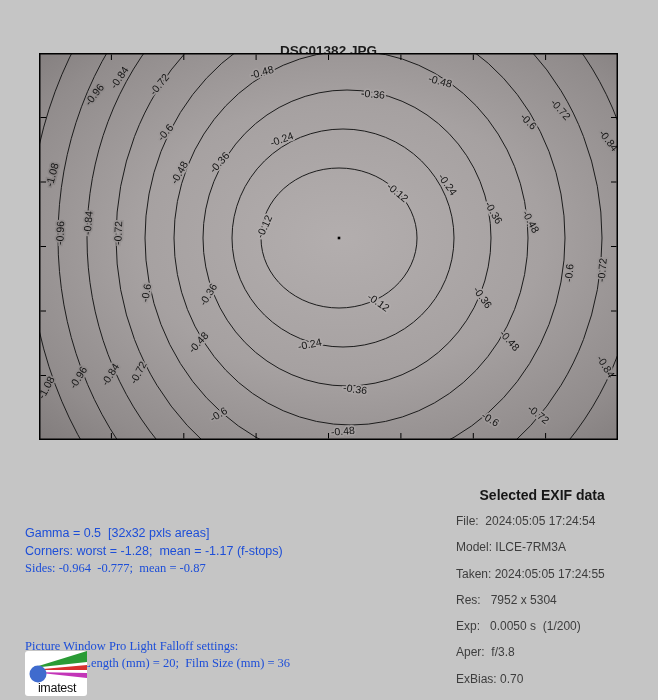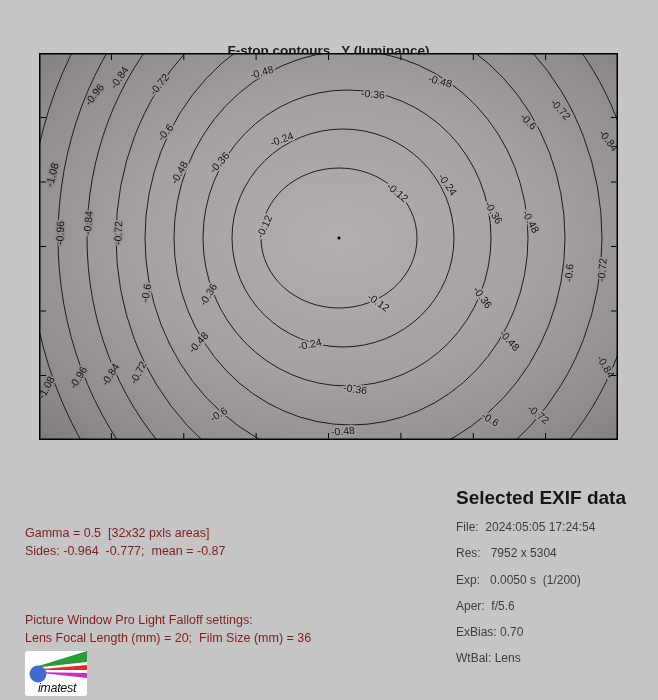--- a/index.html
+++ b/index.html
@@ -10,33 +10,32 @@
   }
   .fig-title{
     position:absolute;left:39px;top:6px;width:579px;
     text-align:center;font-weight:bold;font-size:13.5px;line-height:18px;
     color:#1b1b1b;white-space:pre;
   }
   .plot-wrap{position:absolute;left:39px;top:53px;width:579px;height:387px;}
   .plot-wrap svg{display:block;}
   .stats{
     position:absolute;left:25px;top:490px;
-    font-size:12.5px;line-height:17.5px;color:#7f1d1d;white-space:pre;
+    font-size:12.5px;line-height:17.5px;color:#1d4ed8;white-space:pre;
   }
-  .stats .group2{margin-top:17px;}
+  .stats .group2{margin-top:25px;font-family:Liberation Serif, serif;}
   .exif{position:absolute;left:456px;top:487px;color:#3d3d3d;}
-  .exif .exif-heading{font-size:19px;font-weight:bold;color:#161616;margin:0 0 9px 0;}
+  .exif .exif-heading{font-size:14px;font-weight:bold;color:#161616;margin:0 0 9px 0;text-align:right;}
   .exif .exif-row{font-size:12px;line-height:16.3px;white-space:pre;margin-top:10px;}
-  .logo{position:absolute;left:25px;top:651px;width:62px;height:45px;font-style:italic;}
+  .logo{position:absolute;left:25px;top:651px;width:62px;height:45px;}
 </style>
 </head>
 <body>
 
 <div class="fig-title">
-  <div>F-stop contours   Y (luminance)</div>
   <div>DSC01382.JPG</div>
 </div>
 
 <div class="plot-wrap">
   <svg width="579" height="387" viewBox="0 0 579 387">
       <defs>
         <radialGradient id="fg" cx="52%" cy="48%" r="78%">
           <stop offset="0%" stop-color="#b3aeae"></stop>
           <stop offset="45%" stop-color="#a6a1a1"></stop>
           <stop offset="78%" stop-color="#918c8c"></stop>
@@ -126,31 +125,33 @@
         <line x1="577.5" y1="258.0" x2="572" y2="258.0"></line>
         <line x1="1.5" y1="322.5" x2="7" y2="322.5"></line>
         <line x1="577.5" y1="322.5" x2="572" y2="322.5"></line>
       </g>
       <rect x="298.7" y="183.7" width="2.6" height="2.6" fill="#000"></rect>
       <rect x="0.75" y="0.75" width="577.5" height="385.5" fill="none" stroke="#000000" stroke-width="1.5"></rect>
     </svg>
 </div>
 
 <div class="stats">
-  <div class="group1"><div style="white-space: pre;">Gamma = 0.5  [32x32 pxls areas]</div><div style="white-space: pre;">Sides: -0.964  -0.777;  mean = -0.87</div></div>
+  <div class="group1"><div style="white-space: pre;">Gamma = 0.5  [32x32 pxls areas]</div><div style="white-space: pre;">Corners: worst = -1.28;  mean = -1.17 (f-stops)</div><div style="white-space: pre; font-family: Liberation Serif, serif;">Sides: -0.964  -0.777;  mean = -0.87</div></div>
   <div class="group2"><div style="white-space: pre;">Picture Window Pro Light Falloff settings:</div><div style="white-space: pre;">Lens Focal Length (mm) = 20;  Film Size (mm) = 36</div></div>
 </div>
 
 <div class="exif">
   <div class="exif-heading">Selected EXIF data</div>
   <div>
       <div class="exif-row">File:  2024:05:05 17:24:54</div>
+      <div class="exif-row">Model: ILCE-7RM3A</div>
+      <div class="exif-row">Taken: 2024:05:05 17:24:55</div>
       <div class="exif-row">Res:   7952 x 5304</div>
       <div class="exif-row">Exp:   0.0050 s  (1/200)</div>
-      <div class="exif-row">Aper:  f/5.6</div>
+      <div class="exif-row">Aper:  f/3.8</div>
       <div class="exif-row">ExBias: 0.70</div>
       <div class="exif-row">WtBal: Lens</div>
     </div>
 </div>
 
 <div class="logo">
   <svg width="62" height="45" viewBox="0 0 62 45">
     <rect x="0" y="0" width="62" height="45" rx="3" fill="#ffffff"></rect>
     <polygon points="7,17 62,0 62,11" fill="#2a9b35"></polygon>
     <polygon points="7,19 62,14 62,19" fill="#d8302e"></polygon>

